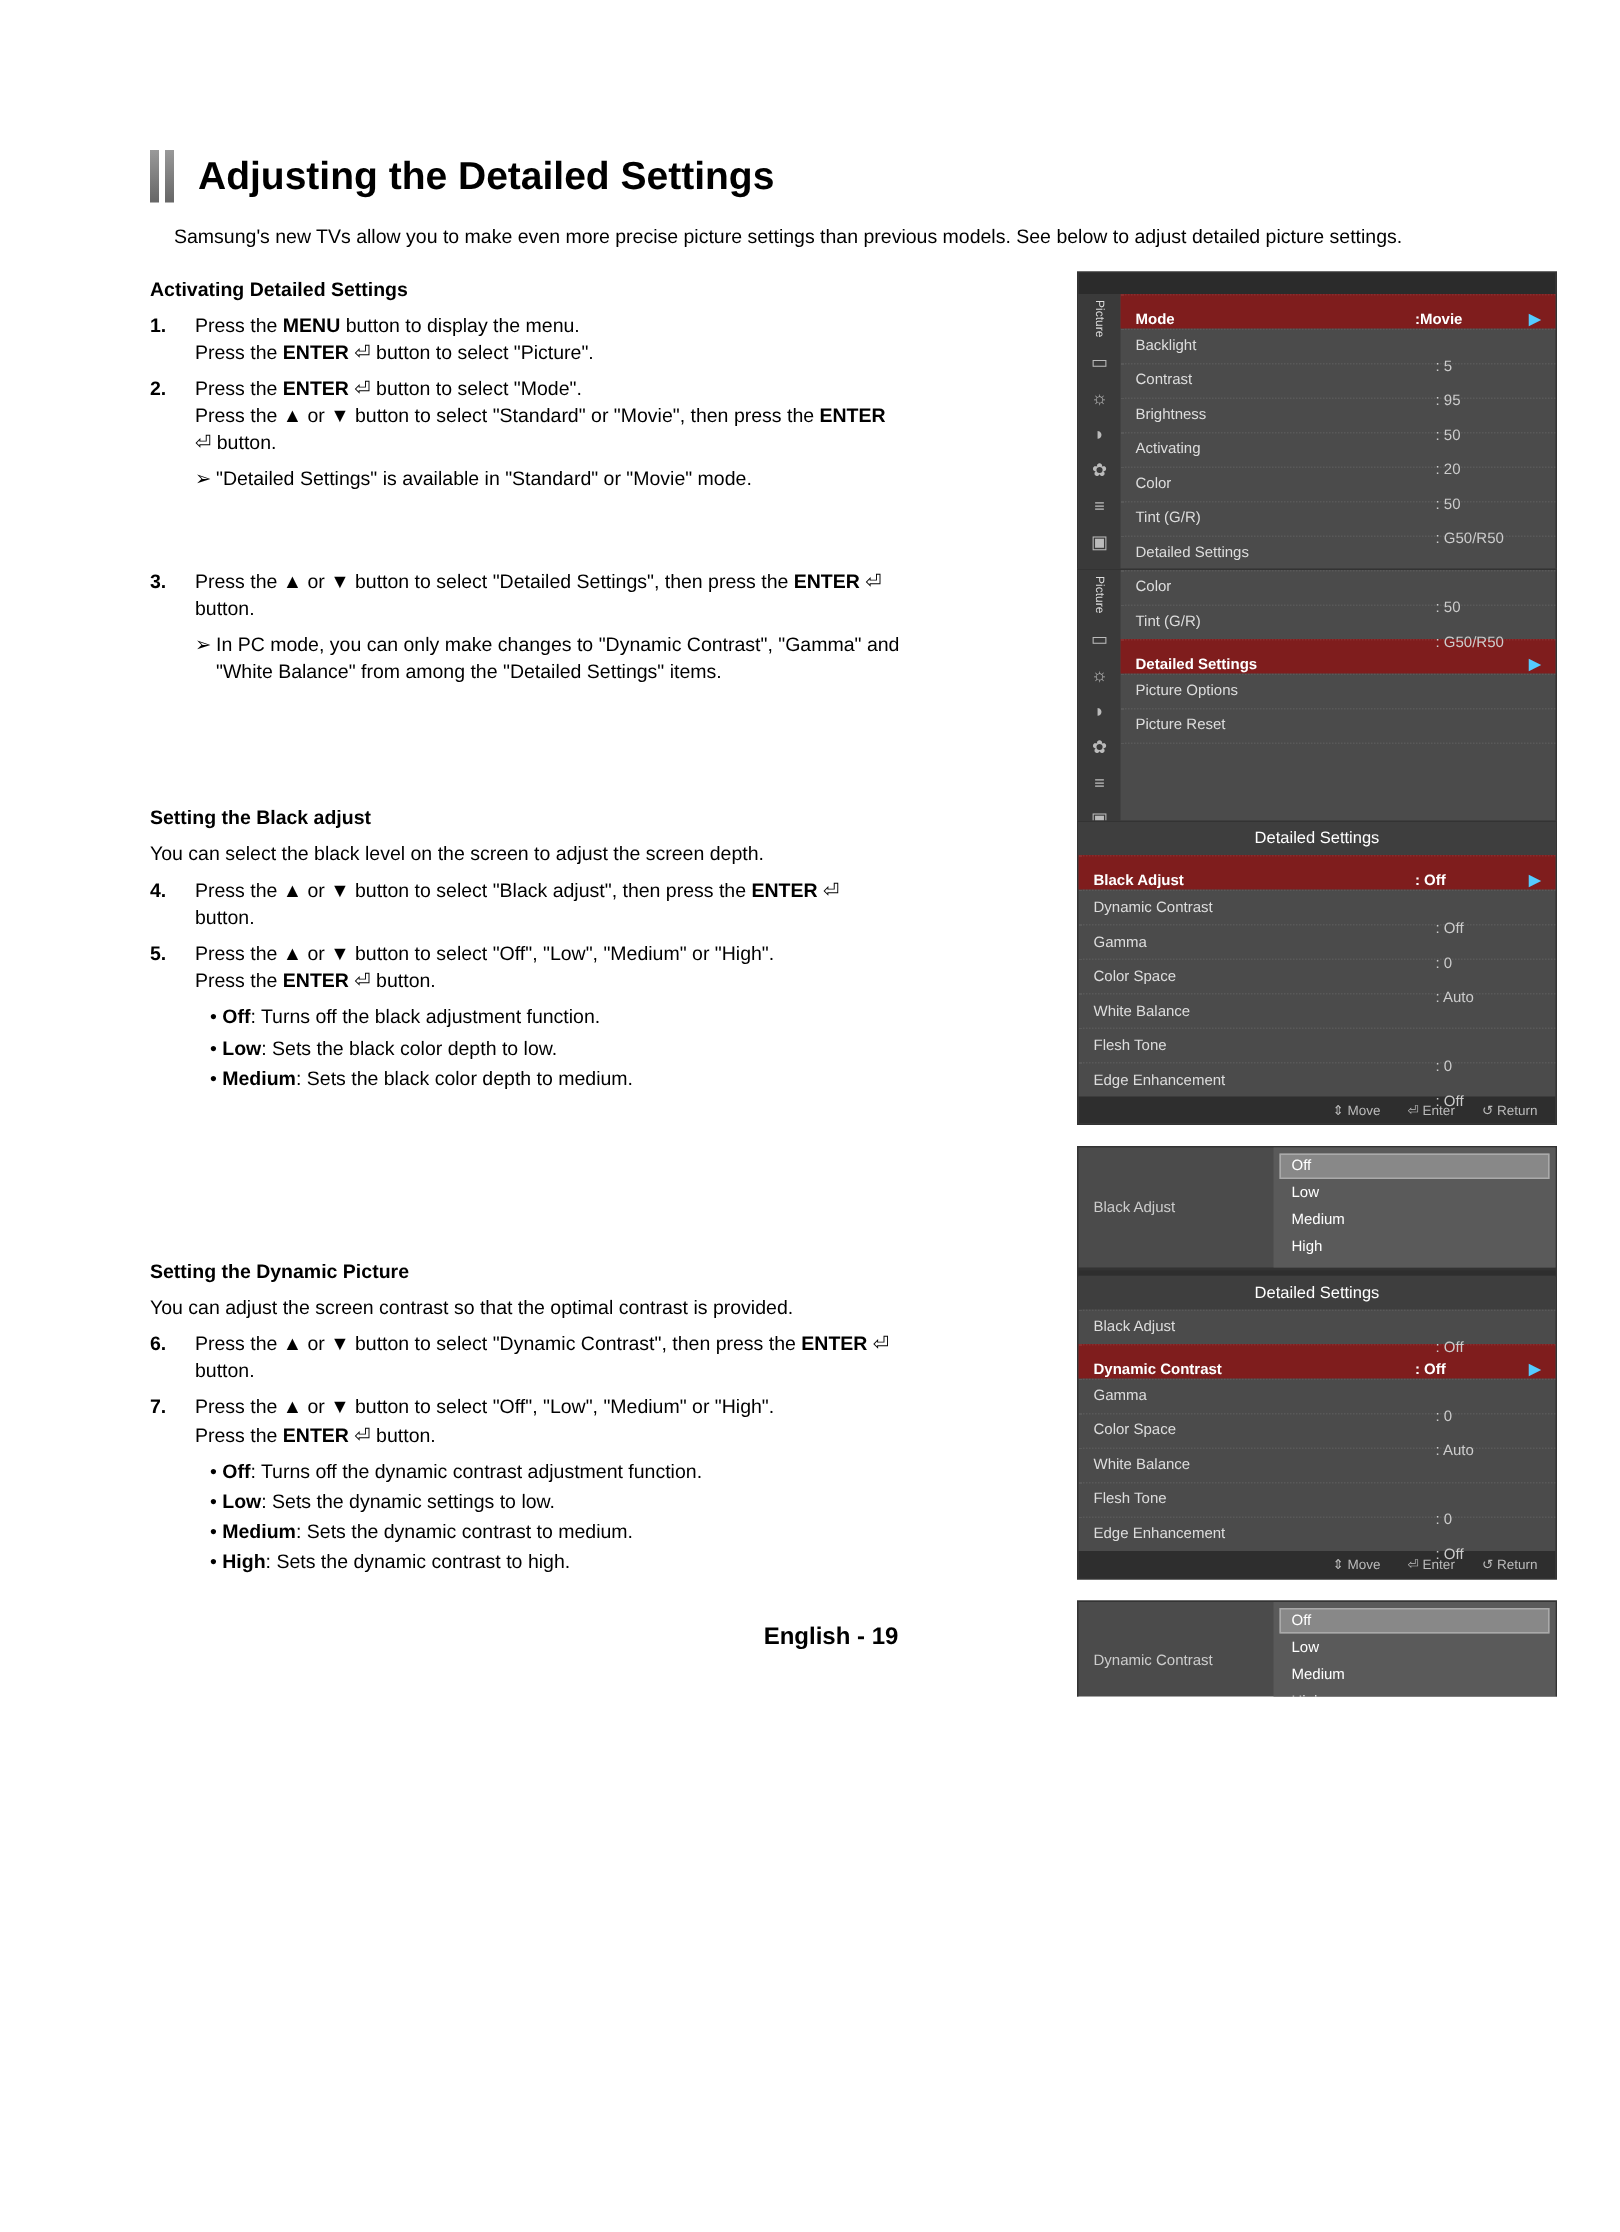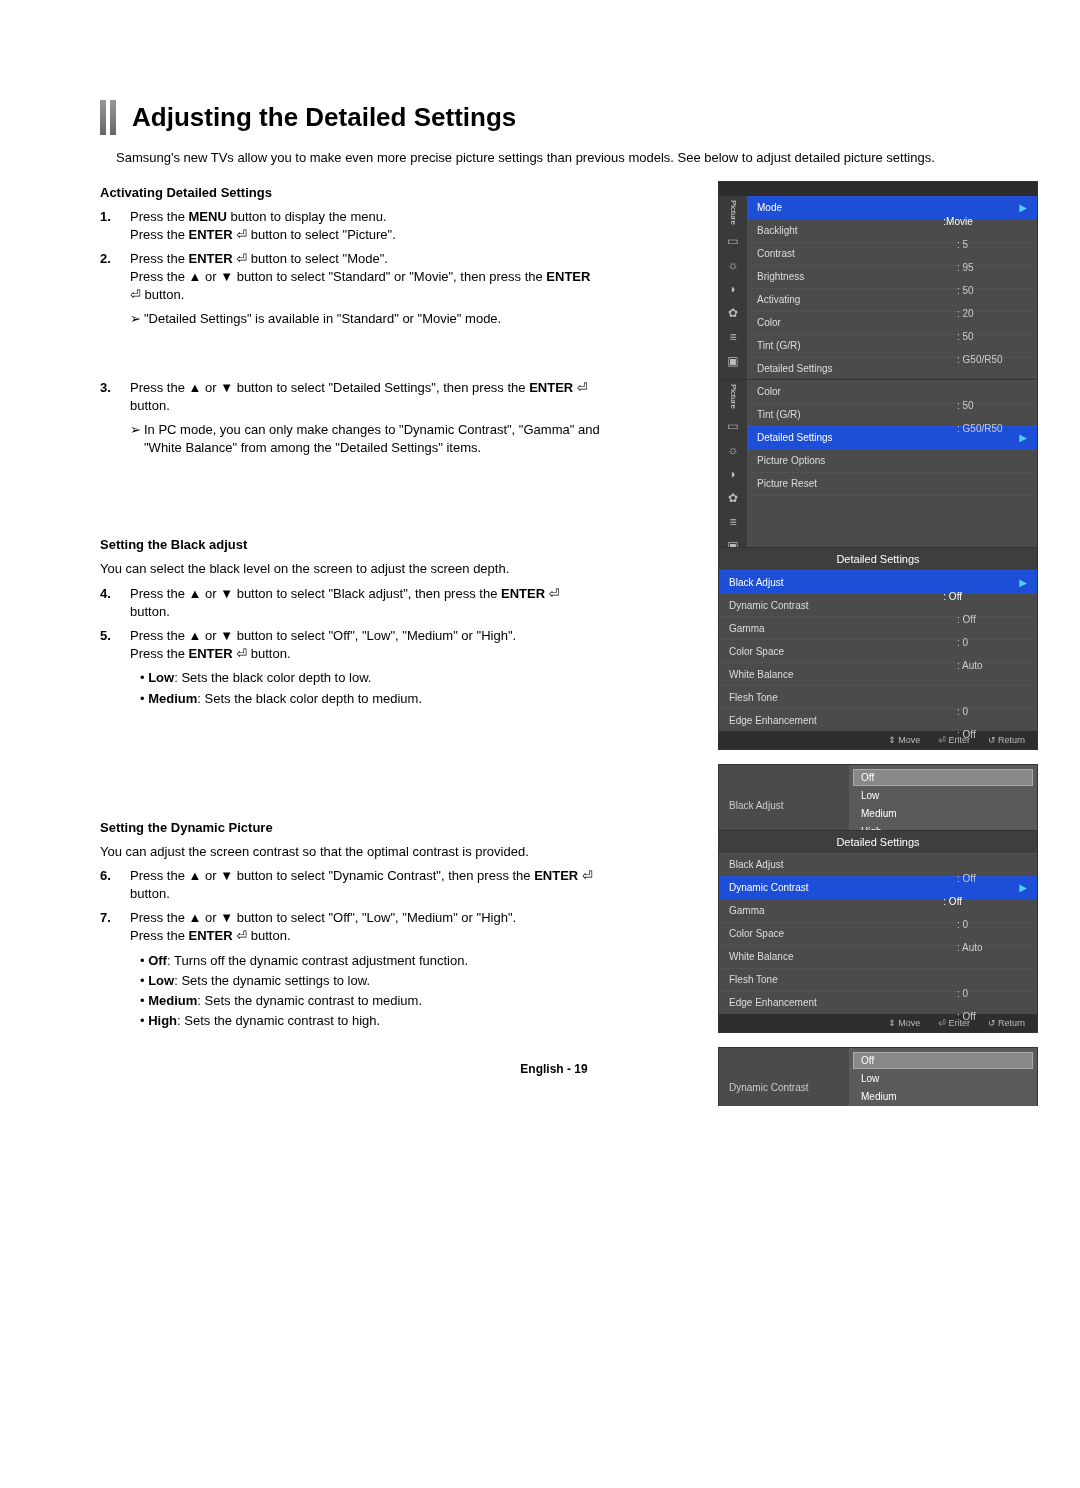--- a/index.html
+++ b/index.html
@@ -136,22 +136,23 @@
     flex:1;
   }
   .osd-row{
     display:flex;
     align-items:center;
     height:22px;
     padding:0 10px;
     border-top:1px dotted rgba(255,255,255,0.08);
   }
   .osd-row.sel{
-    background:#1d4ed8;
-    font-weight:normal;
+    background:#7f1d1d;
+    font-weight:bold;
+    align-items:flex-end;
   }
   .osd-row .label{
     flex:1;
     font-size:10px;
     color:#ddd;
   }
   .osd-row.sel .label, .osd-row.sel .val{
     color:#fff;
   }
   .osd-row .val{
@@ -205,21 +206,21 @@
     margin-bottom:1px;
   }
   .popup-opts .opt.sel{
     background:#888;
     border:1px solid #aaa;
     padding:2px 7px;
   }
   .b{font-weight:bold;}
   .footer{
     text-align:center;
-    font-size:12px;
+    font-size:16px;
     font-weight:bold;
     margin-top:30px;
   }
 </style>
 </head>
 <body>
 
 <div class="page">
 
   <div class="titlebar">
@@ -422,20 +423,21 @@
         <li>
           <span class="num">4.</span>
           <span class="body"><span>Press the ▲ or ▼ button to select "Black adjust", then press the </span><span class="b">ENTER</span> <span class="glyph">⏎</span><span> button.</span></span>
         </li>
         <li>
           <span class="num">5.</span>
           <span class="body">
             <span>Press the ▲ or ▼ button to select "Off", "Low", "Medium" or "High".</span><br>
             <span>Press the </span><span class="b">ENTER</span> <span class="glyph">⏎</span><span> button.</span>
             <ul class="sublist">
+              <li><span class="b">Off</span><span>: Turns off the black adjustment function.</span></li>
               <li><span class="b">Low</span><span>: Sets the black color depth to low.</span></li>
               <li><span class="b">Medium</span><span>: Sets the black color depth to medium.</span></li>
             </ul>
           </span>
         </li>
       </ol>
     </div>
   </div>
 
   <div class="sect" style="margin-top:110px">

